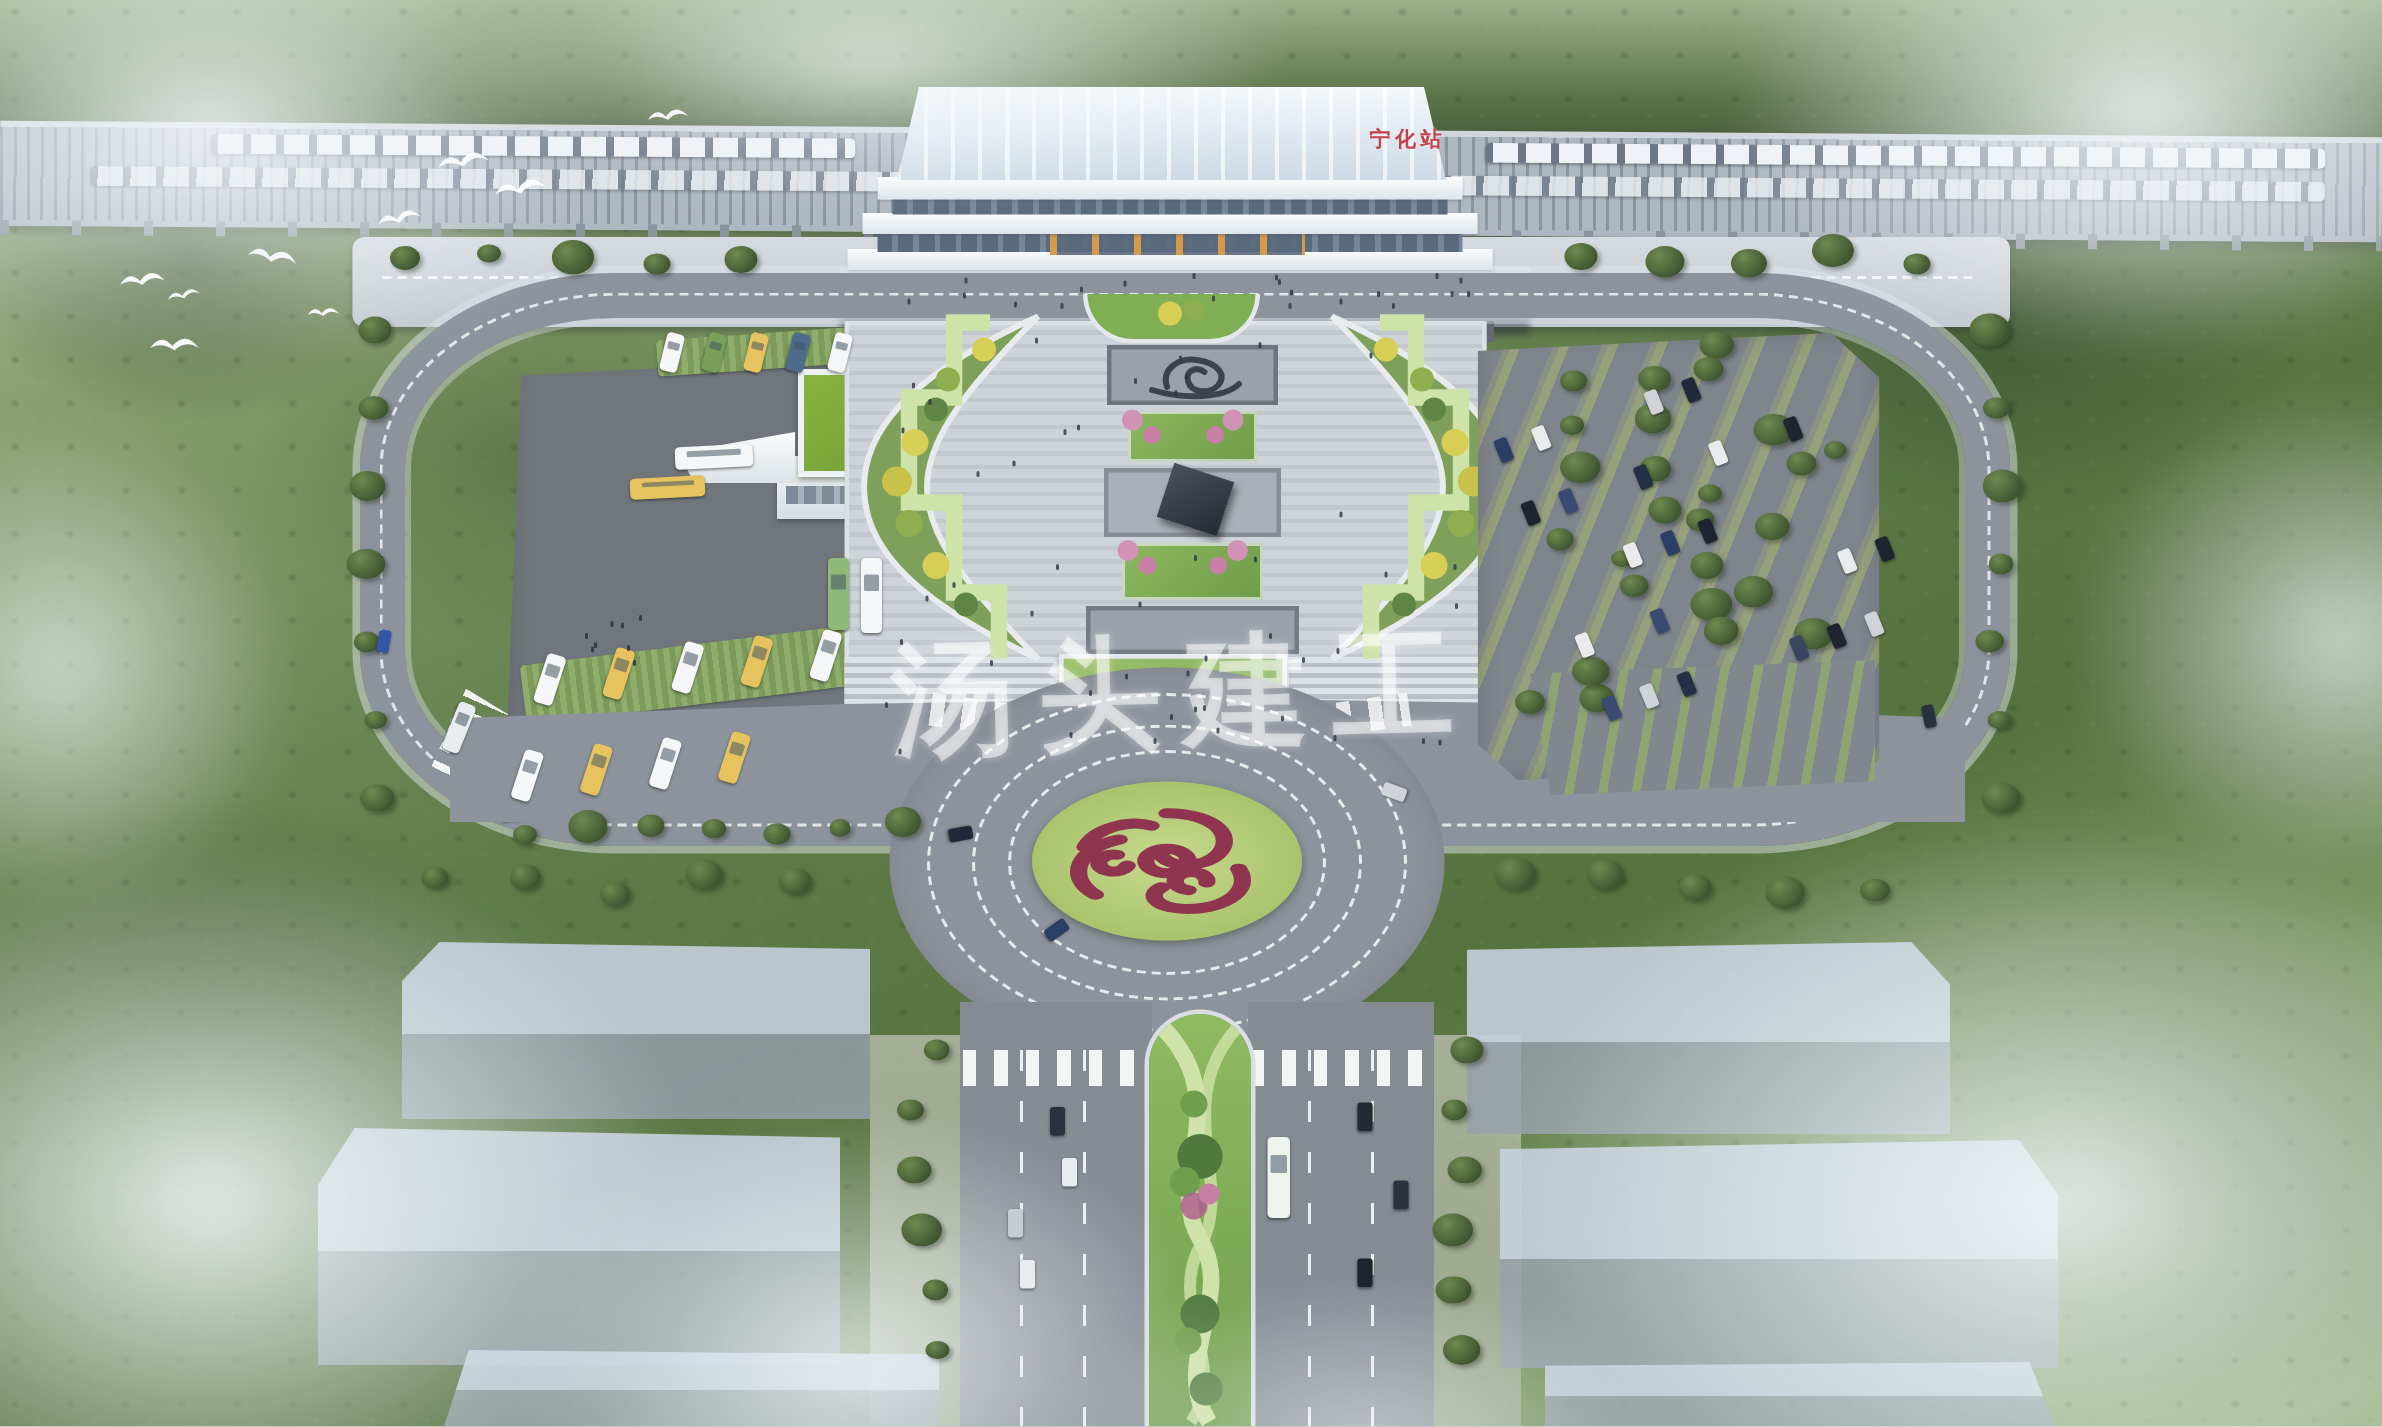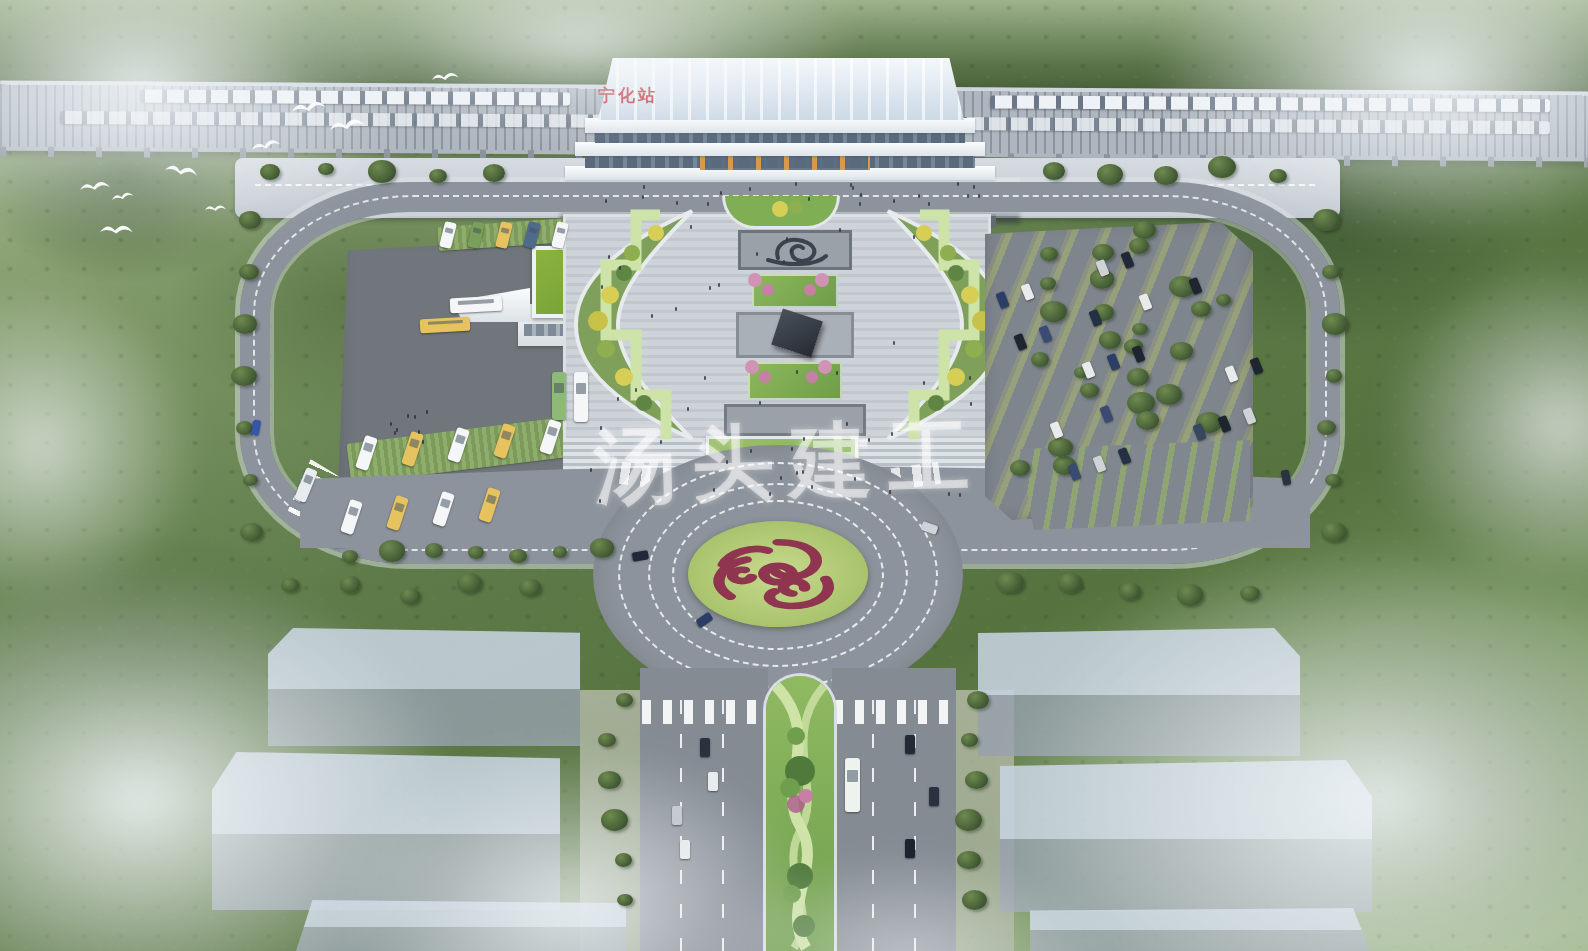--- a/index.html
+++ b/index.html
@@ -43,22 +43,22 @@
   .deck .lane{position:absolute;top:26px;height:0;border-top:2px dashed rgba(255,255,255,.8);}
   .under-shadow{left:560px;top:212px;width:460px;height:12px;background:rgba(45,52,60,.45);filter:blur(2px);}
   .piers{left:575px;top:214px;width:440px;height:14px;
     background:repeating-linear-gradient(90deg,#646a72 0 7px,transparent 7px 46px);}
   .station-roof{left:598px;top:58px;width:366px;height:62px;
     background:linear-gradient(180deg,#f4f8fb,#ccd9e6);
     clip-path:polygon(4% 0,96% 0,100% 100%,0 100%);
     box-shadow:0 2px 3px rgba(60,80,100,.4);}
   .station-roof .seams{position:absolute;left:0;top:0;width:100%;height:100%;
     background:repeating-linear-gradient(90deg,rgba(255,255,255,.65) 0 3px,transparent 3px 18px);}
-  .station-sign{left:598px;top:84px;width:366px;text-align:left;
-    font-size:17px;font-weight:bold;color:var(--signred);letter-spacing:3px;
+  .station-sign{left:598px;top:84px;width:366px;text-align:right;
+    font-size:14px;font-weight:bold;color:var(--signred);letter-spacing:3px;
     text-shadow:0 0 2px rgba(255,255,255,.6);}
   .slab{background:linear-gradient(180deg,#fbfdfe,#dde4ea);box-shadow:0 1px 2px rgba(70,85,100,.45);}
   .glass{background:repeating-linear-gradient(90deg,#5a6a7d 0 10px,#758799 10px 14px);}
   .orange-cols{background:repeating-linear-gradient(90deg,var(--orange) 0 5px,rgba(90,106,125,.9) 5px 28px);}
   .forecourt{left:560px;top:178px;width:460px;height:26px;background:linear-gradient(180deg,#dde2e7,#cdd3d9);}
   
   .ring{left:240px;top:182px;width:1100px;height:382px;border-radius:170px/130px;
     border:30px solid var(--road);box-sizing:border-box;
     box-shadow:0 0 0 5px rgba(222,227,232,.5), inset 0 0 0 4px rgba(222,227,232,.4);}
   .ring-dash{left:253px;top:195px;width:1074px;height:356px;border-radius:160px/118px;

